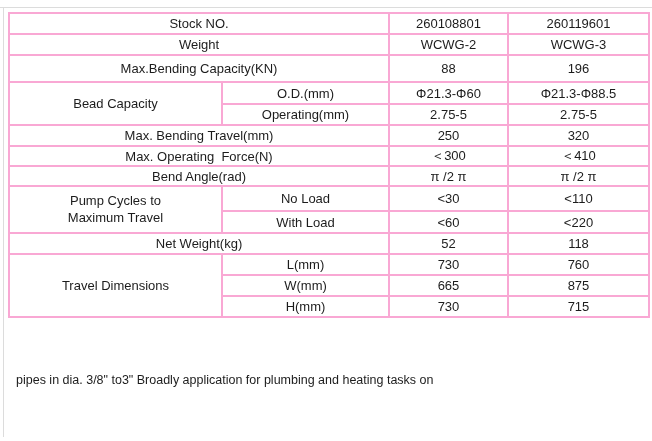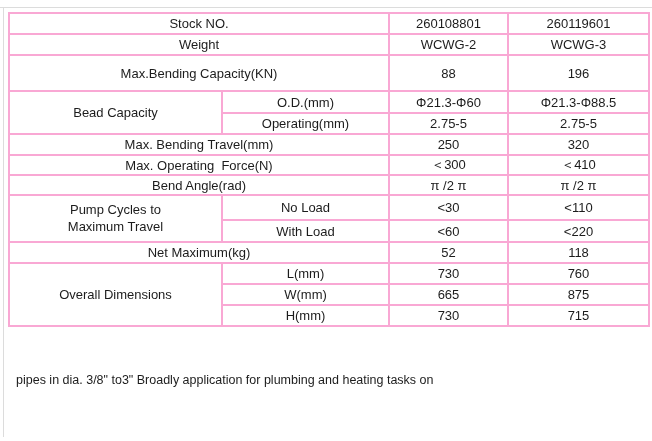--- a/index.html
+++ b/index.html
@@ -41,21 +41,21 @@
     vertical-align: middle;
     font-size: 13px;
     padding: 0 4px;
     white-space: pre-wrap;
     overflow: hidden;
   }
   tr.sec > td { border-top-width: 2px; }
 
   tr.h21 { height: 21px; }
   tr.h22 { height: 22px; }
-  tr.h29 { height: 36px; padding-left: 32px; }
+  tr.h29 { height: 27px; padding-left: 32px; }
   tr.h25 { height: 25px; margin-top: 10px; }
   tr.h20 { height: 20px; }
 
   .wrap-label {
     display: inline-block;
     width: 130px;
     line-height: 1.25;
   }
   .notes {
     position: absolute;
@@ -127,26 +127,26 @@
       <td>No Load</td>
       <td>&lt;30</td>
       <td>&lt;110</td>
     </tr>
     <tr class="h22">
       <td>With Load</td>
       <td>&lt;60</td>
       <td>&lt;220</td>
     </tr>
     <tr class="sec h21">
-      <td colspan="2">Net Maximum(kg)</td>
+      <td colspan="2">Net Weight(kg)</td>
       <td>52</td>
       <td>118</td>
     </tr>
     <tr class="sec h21">
-      <td rowspan="3">Overall Dimensions</td>
+      <td rowspan="3">Travel Dimensions</td>
       <td>L(mm)</td>
       <td>730</td>
       <td>760</td>
     </tr>
     <tr class="h21">
       <td>W(mm)</td>
       <td>665</td>
       <td>875</td>
     </tr>
     <tr class="h21">

